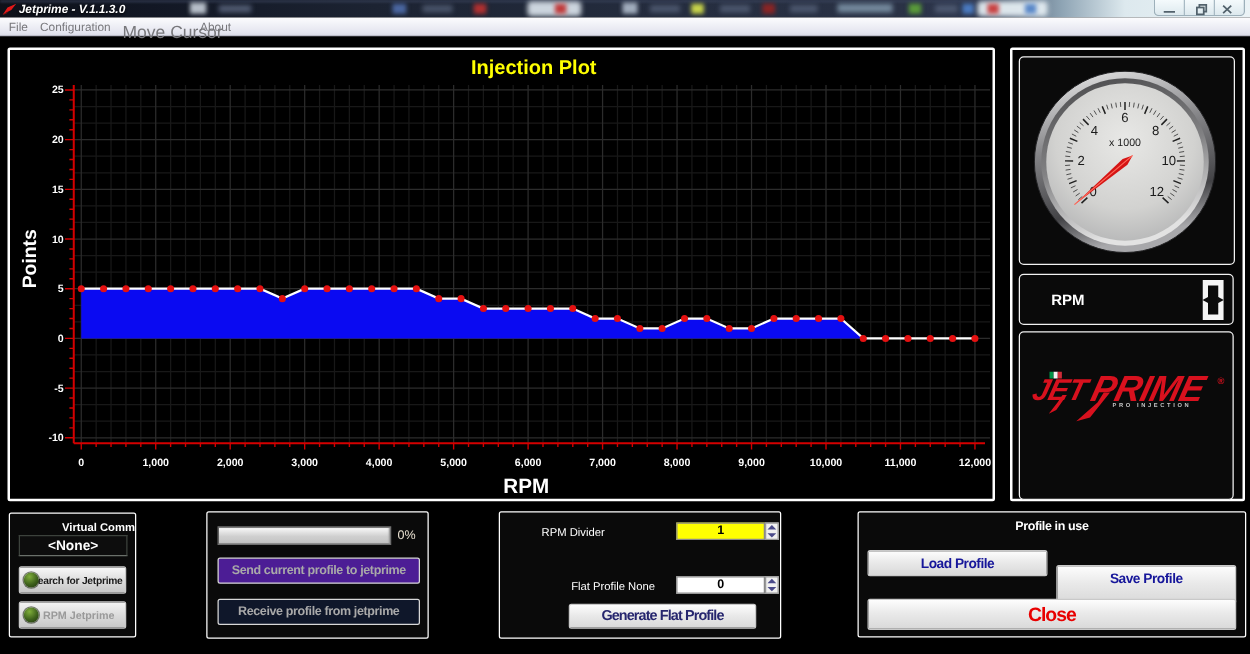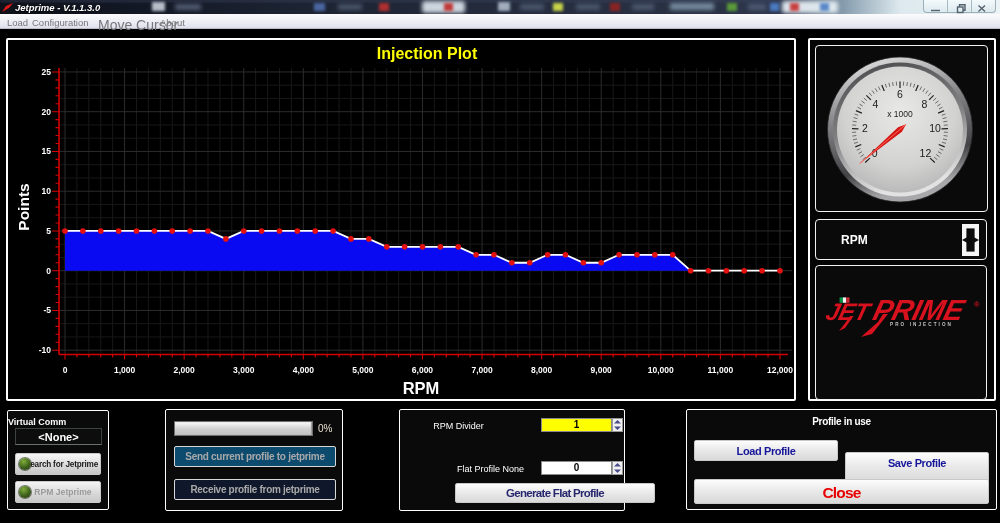--- a/index.html
+++ b/index.html
@@ -50,21 +50,21 @@
       <g stroke="#52626c" stroke-width="1.4" fill="none">
   <path d="M7 8.5H16"></path>
   <rect x="33.5" y="5" width="5.5" height="5.5"></rect>
         <path d="M35.5 5V2.8H41V8.2h-2"></path>
   <path d="M54.5 3.5L61 9.5M61 3.5L54.5 9.5"></path>
       </g>
     </svg>
 </div>
 
 <div class="abs" style="left:0;top:14px;width:1000px;height:15px;background:linear-gradient(180deg,#fcfcfe,#e4e5ef 85%,#dcdde8);border-bottom:1px solid #bcbdc9">
-  <div class="abs" style="left:7px;top:2.5px;font-size:9.5px;color:#77777b">Load</div>
+  <div class="abs" style="left:7px;top:2.5px;font-size:9.5px;color:#77777b">File</div>
   <div class="abs" style="left:32px;top:2.5px;font-size:9.5px;color:#77777b">Configuration</div>
   <div class="abs" style="left:98px;top:2.5px;font-size:14px;color:#77777b">Move Cursor</div>
   <div class="abs" style="left:160px;top:2.5px;font-size:9.5px;color:#77777b">About</div>
 </div>
 
 <div class="wpanel" style="left:6px;top:38px;width:790px;height:363px;background:#000">
 <svg width="786" height="359" style="position:absolute;left:0;top:0">
       <path d="M51.0 296.95H784 M51.0 283.7H784 M51.0 257.2H784 M51.0 243.95H784 M51.0 217.45H784 M51.0 204.2H784 M51.0 177.7H784 M51.0 164.45H784 M51.0 137.95H784 M51.0 124.7H784 M51.0 98.2H784 M51.0 84.95H784 M51.0 58.45H784 M51.0 45.2H784 M68.92 28.0V314.5 M80.83 28.0V314.5 M92.75 28.0V314.5 M104.66 28.0V314.5 M128.5 28.0V314.5 M140.41 28.0V314.5 M152.33 28.0V314.5 M164.24 28.0V314.5 M188.08 28.0V314.5 M199.99 28.0V314.5 M211.91 28.0V314.5 M223.82 28.0V314.5 M247.66 28.0V314.5 M259.57 28.0V314.5 M271.49 28.0V314.5 M283.4 28.0V314.5 M307.24 28.0V314.5 M319.15 28.0V314.5 M331.07 28.0V314.5 M342.98 28.0V314.5 M366.82 28.0V314.5 M378.73 28.0V314.5 M390.65 28.0V314.5 M402.56 28.0V314.5 M426.4 28.0V314.5 M438.31 28.0V314.5 M450.23 28.0V314.5 M462.14 28.0V314.5 M485.98 28.0V314.5 M497.89 28.0V314.5 M509.81 28.0V314.5 M521.72 28.0V314.5 M545.56 28.0V314.5 M557.47 28.0V314.5 M569.39 28.0V314.5 M581.3 28.0V314.5 M605.14 28.0V314.5 M617.05 28.0V314.5 M628.97 28.0V314.5 M640.88 28.0V314.5 M664.72 28.0V314.5 M676.63 28.0V314.5 M688.55 28.0V314.5 M700.46 28.0V314.5 M724.3 28.0V314.5 M736.21 28.0V314.5 M748.13 28.0V314.5 M760.04 28.0V314.5" stroke="#181818" stroke-width="1" fill="none"></path>
       <path d="M51.0 310.2H784 M51.0 270.45H784 M51.0 230.7H784 M51.0 190.95H784 M51.0 151.2H784 M51.0 111.45H784 M51.0 71.7H784 M51.0 31.95H784 M57.0 28.0V314.5 M116.58 28.0V314.5 M176.16 28.0V314.5 M235.74 28.0V314.5 M295.32 28.0V314.5 M354.9 28.0V314.5 M414.48 28.0V314.5 M474.06 28.0V314.5 M533.64 28.0V314.5 M593.22 28.0V314.5 M652.8 28.0V314.5 M712.38 28.0V314.5 M771.96 28.0V314.5" stroke="#2c2c2c" stroke-width="1" fill="none"></path>
       <polygon points="57.0,230.7 57.0,190.95 74.87,190.95 92.75,190.95 110.62,190.95 128.5,190.95 146.37,190.95 164.24,190.95 182.12,190.95 199.99,190.95 217.87,198.9 235.74,190.95 253.61,190.95 271.49,190.95 289.36,190.95 307.24,190.95 325.11,190.95 342.98,198.9 360.86,198.9 378.73,206.85 396.61,206.85 414.48,206.85 432.35,206.85 450.23,206.85 468.1,214.8 485.98,214.8 503.85,222.75 521.72,222.75 539.6,214.8 557.47,214.8 575.35,222.75 593.22,222.75 611.09,214.8 628.97,214.8 646.84,214.8 664.72,214.8 682.59,230.7 700.46,230.7 718.34,230.7 736.21,230.7 754.09,230.7 771.96,230.7 771.96,230.7" fill="#0a0af2"></polygon>
@@ -194,52 +194,52 @@
         <polygon points="62,56 67,48 72,48 56,68 45,71" fill="#d8111e"></polygon>
         <rect x="23.6" y="31.4" width="3.3" height="5.4" fill="#009246"></rect>
         <rect x="26.9" y="31.4" width="3.3" height="5.4" fill="#f2f2f2"></rect>
         <rect x="30.2" y="31.4" width="3.3" height="5.4" fill="#ce2b37"></rect>
         <text x="158" y="41" font-size="7.5" fill="#d8111e" font-weight="bold">®</text>
         <text x="74" y="59.5" font-size="4.6" fill="#c4c4c4" font-weight="bold" letter-spacing="2.1">PRO INJECTION</text>
       </svg></div>
 </div>
 
 <div class="wpanel" style="left:7px;top:410px;width:102px;height:100px;border-width:1.5px">
-  <div class="abs" style="left:0;top:6px;width:100%;text-align:left;font-size:9px;font-weight:bold;color:#fff">Virtual Comm</div>
+  <div class="abs" style="left:0;top:6px;width:100%;text-align:right;font-size:9px;font-weight:bold;color:#fff">Virtual Comm</div>
   <div class="abs" style="left:7px;top:17px;width:87px;height:17px;background:#0d0d0d;border:1px solid #3c423c;border-bottom-color:#6a706a;text-align:center;font-size:11px;font-weight:bold;color:#fff;line-height:16px">&lt;None&gt;</div>
   <div class="btn" style="left:7px;top:42px;width:86px;height:22px;font-size:8.2px;color:#1a1a1a;line-height:21px;padding-left:7px;letter-spacing:-0.2px;background:linear-gradient(180deg,#f8f8f8,#dedede 50%,#c6c6c6)">Search for Jetprime</div>
   <div class="btn" style="left:7px;top:70px;width:86px;height:22px;font-size:8.6px;color:#9a9a9a;line-height:21px;padding-left:10px;background:linear-gradient(180deg,#f4f4f4,#dcdcdc 50%,#c8c8c8)">RPM Jetprime</div>
   <div class="abs" style="left:11px;top:47px;width:12px;height:12px;border-radius:50%;background:radial-gradient(circle at 38% 28%,#7fae3a,#3e611c 55%,#1d330b);box-shadow:0 0 0 1px rgba(20,30,8,.55)"></div>
   <div class="abs" style="left:11px;top:75px;width:12px;height:12px;border-radius:50%;background:radial-gradient(circle at 38% 28%,#7fae3a,#3e611c 55%,#1d330b);box-shadow:0 0 0 1px rgba(20,30,8,.55)"></div>
 </div>
 
 <div class="wpanel" style="left:165px;top:409px;width:178px;height:102px;border-width:1.5px">
   <div class="abs" style="left:8px;top:11px;width:139px;height:15px;border:1px solid #6f6f6f;background:linear-gradient(180deg,#fafafa,#cfcfcf 55%,#c2c2c2);box-shadow:inset -1px 0 1px #9a9a9a"></div>
   <div class="abs" style="left:152px;top:13px;font-size:10px;color:#e8e0d0">0%</div>
-  <div class="btn" style="left:8px;top:36px;width:162px;height:21px;font-size:10px;color:#a9a9a9;line-height:20px;background:#0c4a6e;border-color:#d8d8d8;letter-spacing:-0.3px">Send current profile to jetprime</div>
+  <div class="btn" style="left:8px;top:36px;width:162px;height:21px;font-size:10px;color:#a9a9a9;line-height:20px;background:#4c1d95;border-color:#d8d8d8;letter-spacing:-0.3px">Send current profile to jetprime</div>
   <div class="btn" style="left:8px;top:69px;width:162px;height:21px;font-size:10px;color:#a9a9a9;line-height:20px;background:#0f172a;border-color:#d8d8d8;letter-spacing:-0.3px">Receive profile from jetprime</div>
 </div>
 
 <div class="wpanel" style="left:399px;top:409px;width:226px;height:102px;border-width:1.5px">
   <div class="abs" style="left:0;top:11px;width:117px;text-align:center;font-size:9px;color:#fff">RPM Divider</div>
   <div class="fld" style="left:141px;top:8px;width:71px;height:14px;background:#ffff00;font-size:10px;line-height:12px">1</div>
   <div class="spin" style="left:212px;top:8px;height:14px">
       <svg width="9" height="12" style="margin:0 auto">
         <polygon points="4.5,1 1,4.5 8,4.5" fill="#4a4a8a"></polygon>
         <polygon points="4.5,11 1,7.5 8,7.5" fill="#4a4a8a"></polygon>
       </svg>
     </div>
   <div class="abs" style="left:0;top:54px;width:124px;text-align:right;font-size:9px;color:#fff">Flat Profile None</div>
   <div class="fld" style="left:141px;top:51px;width:71px;height:14px;font-size:10px;line-height:12px">0</div>
   <div class="spin" style="left:212px;top:51px;height:14px">
       <svg width="9" height="12" style="margin:0 auto">
         <polygon points="4.5,1 1,4.5 8,4.5" fill="#4a4a8a"></polygon>
         <polygon points="4.5,11 1,7.5 8,7.5" fill="#4a4a8a"></polygon>
       </svg>
     </div>
-  <div class="btn" style="left:55px;top:73px;width:200px;height:20px;font-size:11.5px;color:#26266e;line-height:19px;letter-spacing:-0.7px">Generate Flat Profile</div>
+  <div class="btn" style="left:55px;top:73px;width:150px;height:20px;font-size:11.5px;color:#26266e;line-height:19px;letter-spacing:-0.7px">Generate Flat Profile</div>
 </div>
 
 <div class="wpanel" style="left:686px;top:409px;width:311px;height:101px;border-width:1.5px">
   <div class="abs" style="left:0;top:6px;width:100%;text-align:center;font-size:10px;font-weight:bold;color:#fff;letter-spacing:-0.3px">Profile in use</div>
   <div class="btn" style="left:7px;top:30px;width:144px;height:21px;font-size:11px;color:#16169a;line-height:20px;letter-spacing:-0.4px">Load Profile</div>
   <div class="btn" style="left:158px;top:42px;width:144px;height:31px;font-size:11px;color:#16169a;line-height:20px;letter-spacing:-0.4px">Save Profile</div>
   <div class="btn" style="left:7px;top:69px;width:295px;height:25px;font-size:15.5px;color:#e80000;line-height:26px;letter-spacing:-0.8px">Close</div>
 </div>
 </body></html>

